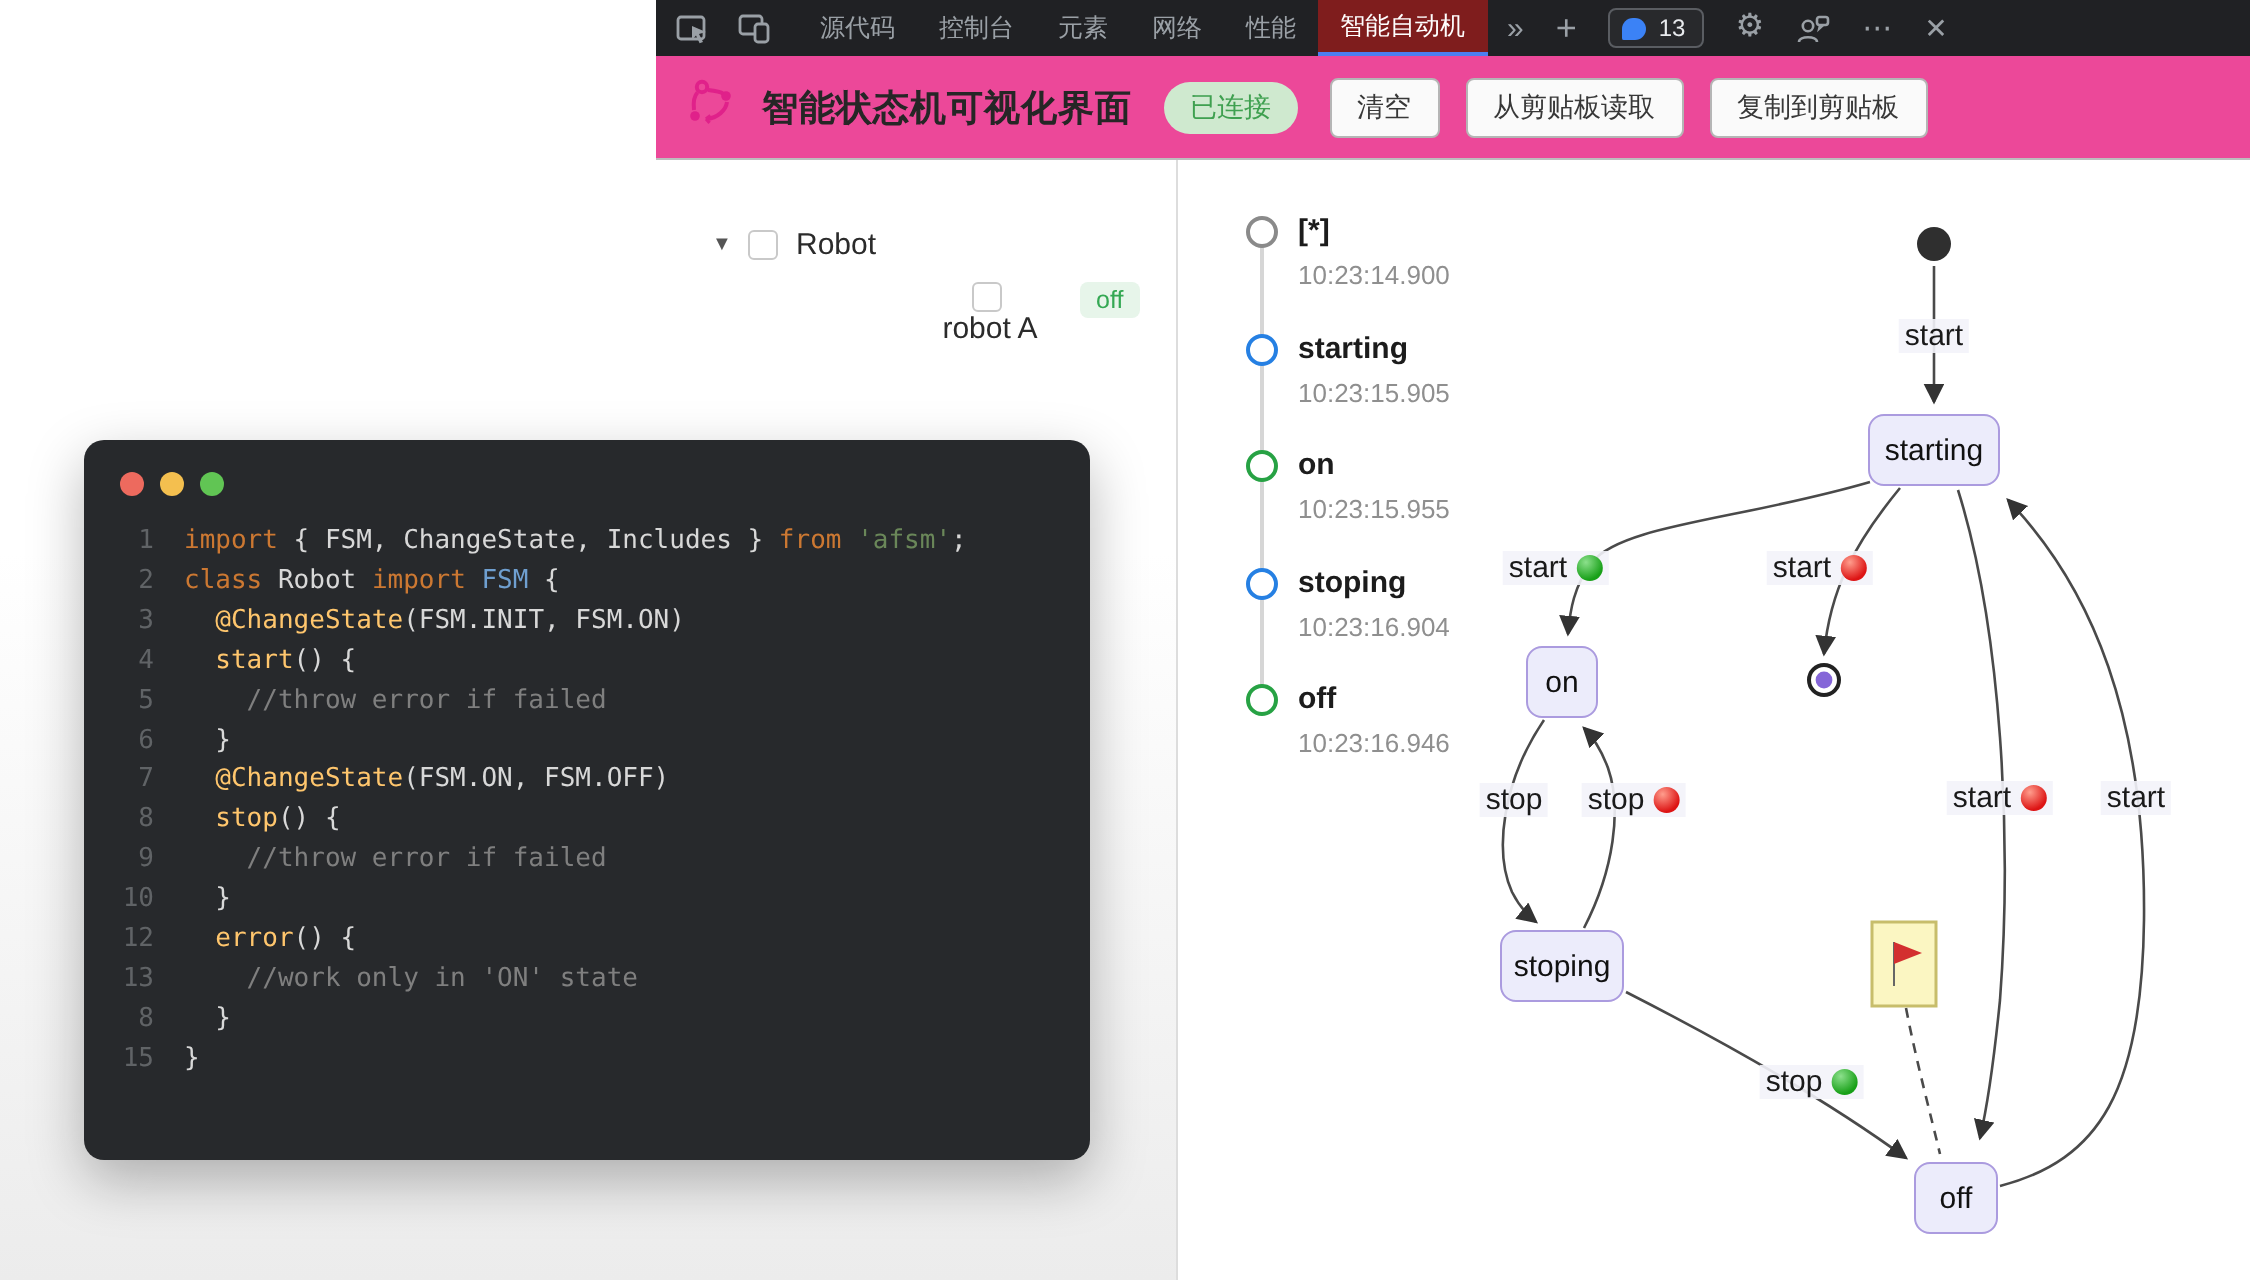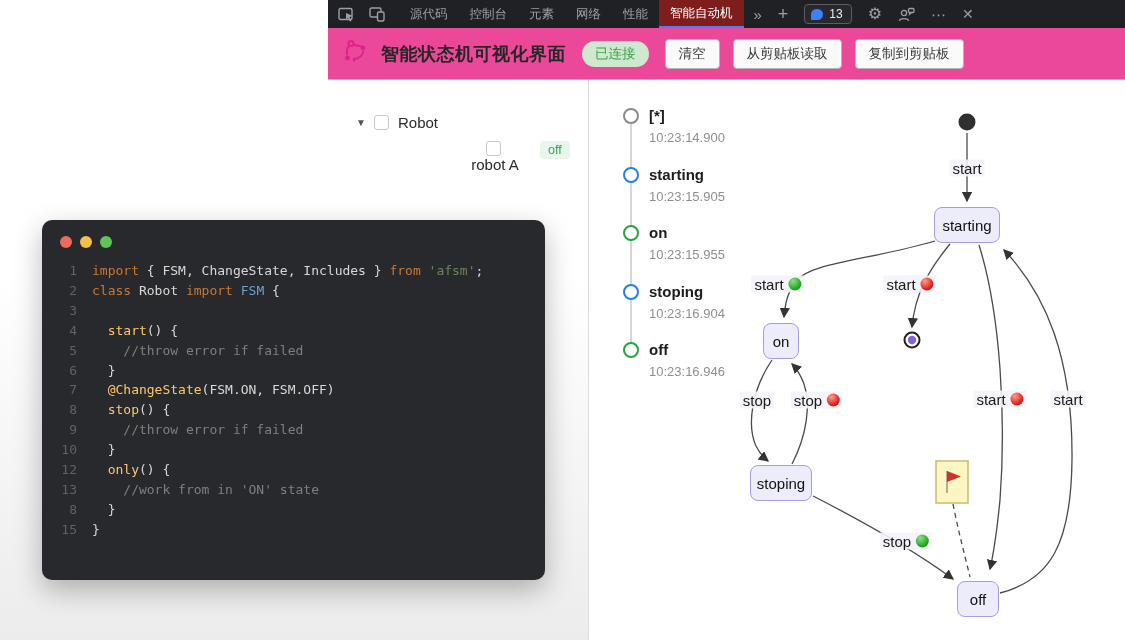--- a/index.html
+++ b/index.html
@@ -271,20 +271,21 @@
         <div class="code-row">
           <span class="ln">1</span>
           <span class="lc"><span class="tk-kw">import</span><span class="tk-pl"> { FSM, ChangeState, Includes } </span><span class="tk-kw">from</span><span class="tk-pl"> </span><span class="tk-str">'afsm'</span><span class="tk-pl">;</span></span>
         </div>
         <div class="code-row">
           <span class="ln">2</span>
           <span class="lc"><span class="tk-kw">class</span><span class="tk-pl"> Robot </span><span class="tk-kw">import</span><span class="tk-pl"> </span><span class="tk-ty">FSM</span><span class="tk-pl"> {</span></span>
         </div>
         <div class="code-row">
           <span class="ln">3</span>
+          <span class="lc"><span class="tk-pl">  </span><span class="tk-fn">@ChangeState</span><span class="tk-pl">(FSM.INIT, FSM.ON)</span></span>
         </div>
         <div class="code-row">
           <span class="ln">4</span>
           <span class="lc"><span class="tk-pl">  </span><span class="tk-fn">start</span><span class="tk-pl">() {</span></span>
         </div>
         <div class="code-row">
           <span class="ln">5</span>
           <span class="lc"><span class="tk-com">    //throw error if failed</span></span>
         </div>
         <div class="code-row">
@@ -302,25 +303,25 @@
         <div class="code-row">
           <span class="ln">9</span>
           <span class="lc"><span class="tk-com">    //throw error if failed</span></span>
         </div>
         <div class="code-row">
           <span class="ln">10</span>
           <span class="lc"><span class="tk-pl">  }</span></span>
         </div>
         <div class="code-row">
           <span class="ln">12</span>
-          <span class="lc"><span class="tk-pl">  </span><span class="tk-fn">only</span><span class="tk-pl">() {</span></span>
+          <span class="lc"><span class="tk-pl">  </span><span class="tk-fn">error</span><span class="tk-pl">() {</span></span>
         </div>
         <div class="code-row">
           <span class="ln">13</span>
-          <span class="lc"><span class="tk-com">    //work from in 'ON' state</span></span>
+          <span class="lc"><span class="tk-com">    //work only in 'ON' state</span></span>
         </div>
         <div class="code-row">
           <span class="ln">8</span>
           <span class="lc"><span class="tk-pl">  }</span></span>
         </div>
         <div class="code-row">
           <span class="ln">15</span>
           <span class="lc"><span class="tk-pl">}</span></span>
         </div>
       </div>

